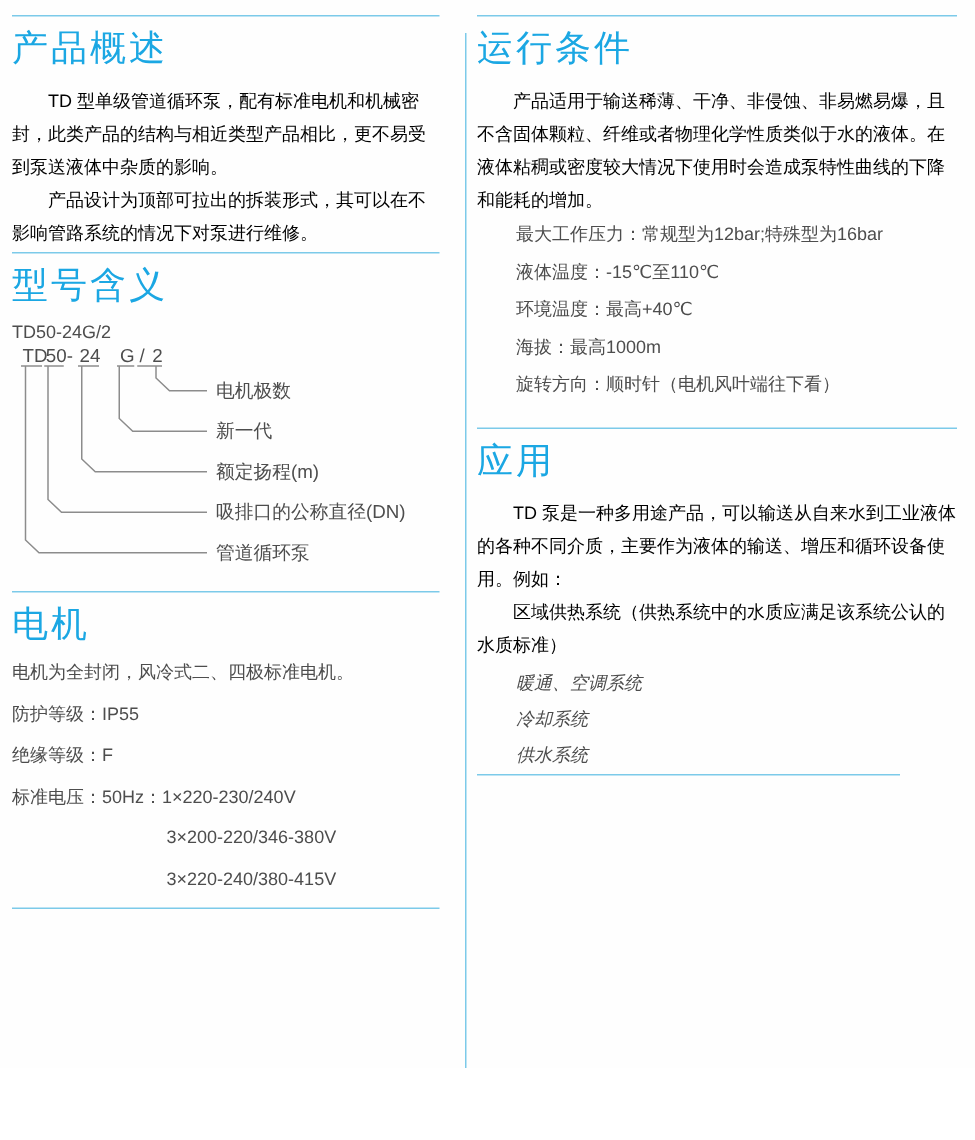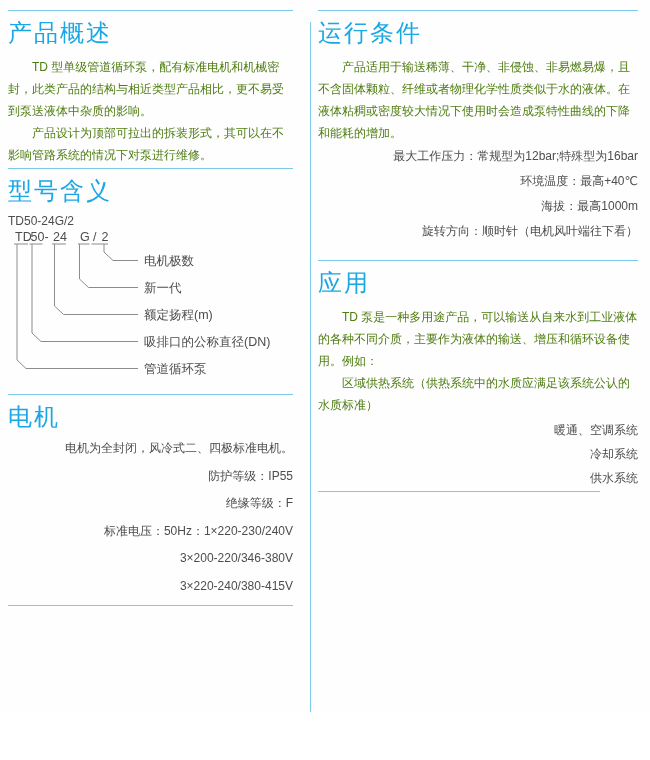--- a/index.html
+++ b/index.html
@@ -15,32 +15,32 @@
   .rule-top{margin-top:10px;}
   .rule-mid-model{margin-top:2px;}
   .rule-mid-motor{margin-top:13px;}
   .rule-bottom-motor{margin-top:2px;width:285px;}
   .rule-mid-apps{margin-top:16px;}
   .rule-bottom-apps{margin-top:1px;width:282px;}
   h1.heading{
     font-size:24px;line-height:30px;margin:7px 0 8px 0;font-weight:normal;
     color:#1ba7e3;letter-spacing:2px;
   }
-  p.body{font-size:12px;line-height:22px;margin:0;text-indent:2em;color:#4d7c0f;}
+  p.body{font-size:12px;line-height:22px;margin:0;text-indent:2em;color:#000000;}
   .model-example{font-size:12px;line-height:15px;margin-top:1px;color:#4d4d4d;}
   .model-diagram{display:block;margin-top:2px;}
   .model-diagram text{font-family:"Liberation Sans","DejaVu Sans",sans-serif;font-size:12.5px;fill:#4d4d4d;}
   .model-diagram .wire{stroke:#8c8c8c;stroke-width:1;fill:none;}
-  p.spec{font-size:12px;line-height:16px;margin:0 0 11.5px 0;color:#4d4d4d;text-align:right;}
+  p.spec{font-size:12px;line-height:16px;margin:0 0 11.5px 0;color:#4d4d4d;}
   p.spec-first{margin-top:4px;}
   p.spec-cont{padding-left:103px;}
-  ul.plain{list-style:none;margin:0;padding:0;font-size:12px;color:#4d4d4d;text-align:right;}
+  ul.plain{list-style:none;margin:0;padding:0;font-size:12px;color:#4d4d4d;}
   ul.cond-list{margin-top:0;}
   ul.cond-list li{line-height:25px;padding-left:26px;}
-  ul.app-list{margin-top:2px;}
+  ul.app-list{margin-top:2px;font-style:italic;}
   ul.app-list li{line-height:24px;padding-left:26px;}
 </style>
 </head>
 <body>
 
 <div class="page">
   <div class="v-divider"></div>
 
   <div class="col col-left">
 
@@ -104,20 +104,21 @@
   </div>
 
   <div class="col col-right">
 
     <section>
       <div class="rule rule-top"></div>
       <h1 class="heading">运行条件</h1>
       <p class="body">产品适用于输送稀薄、干净、非侵蚀、非易燃易爆，且不含固体颗粒、纤维或者物理化学性质类似于水的液体。在液体粘稠或密度较大情况下使用时会造成泵特性曲线的下降和能耗的增加。</p>
       <ul class="plain cond-list">
         <li>最大工作压力：常规型为12bar;特殊型为16bar</li>
+        <li>液体温度：-15℃至110℃</li>
         <li>环境温度：最高+40℃</li>
         <li>海拔：最高1000m</li>
         <li>旋转方向：顺时针（电机风叶端往下看）</li>
       </ul>
     </section>
 
     <section>
       <div class="rule rule-mid-apps"></div>
       <h1 class="heading">应用</h1>
       <p class="body">TD 泵是一种多用途产品，可以输送从自来水到工业液体的各种不同介质，主要作为液体的输送、增压和循环设备使用。例如：</p>

